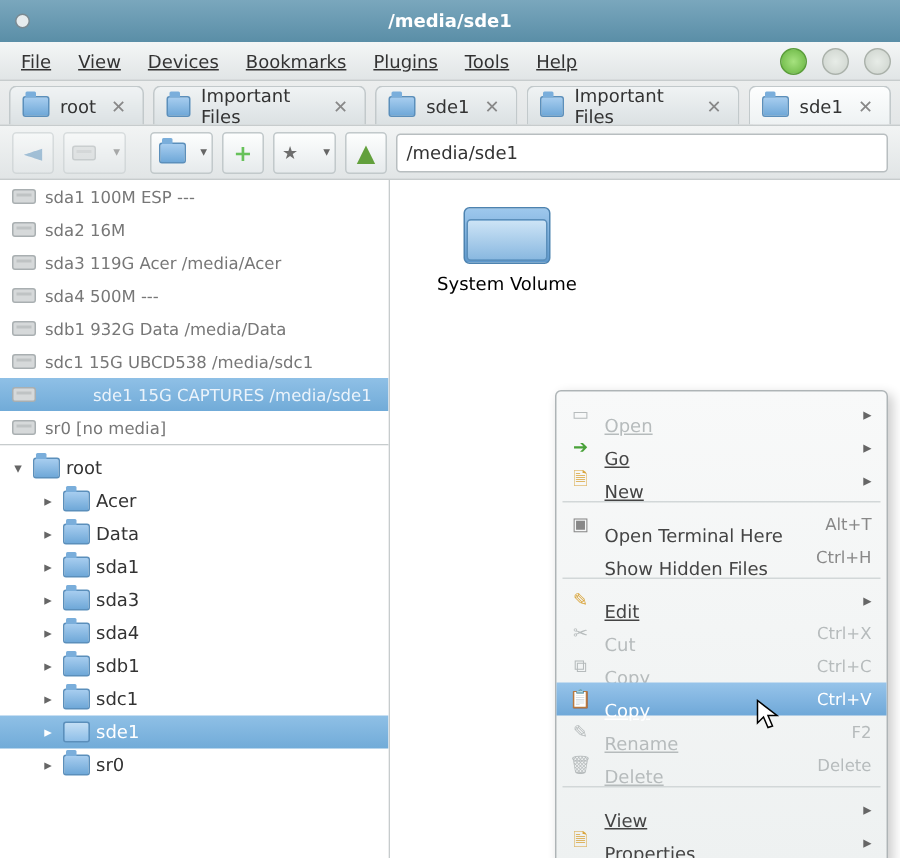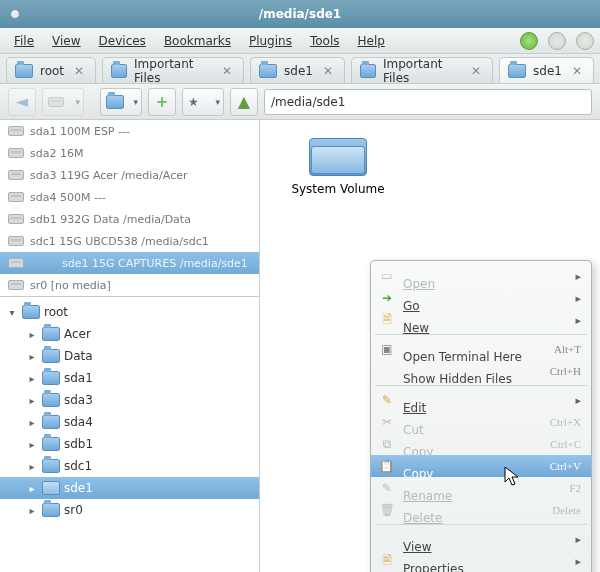--- a/index.html
+++ b/index.html
@@ -56,21 +56,21 @@
 .big-folder .tab{ position:absolute; top:0; left:4px; width:18px; height:10px; background:#7cb0dc; border:1px solid #4d83b0; border-radius:2px 2px 0 0;}
 .big-folder .front{ position:absolute; inset:14px 2px 2px 2px; background:linear-gradient(#cde4f6,#89b8e0); border:1px solid #5b8fbb; border-radius:3px;}
 .file-item .lbl { font-size:12px; line-height:15px; color:#000000;}
 
 
 .context { position:absolute; left:370px; top:260px; width:222px; background:linear-gradient(#f8f9f9,#eef1f1); border:1px solid #aeb4b6; border-radius:4px; box-shadow: 3px 3px 8px rgba(0,0,0,0.2); padding:4px 0; z-index:20;}
 .ctx-row { display:flex; align-items:center; height:22px; padding: 0 10px 0 8px; gap:8px; position:relative;}
 .ctx-row .ic { width:16px; display:flex; justify-content:center; color:#888;}
 .ctx-row .lbl { flex:1; color:#444;margin-top:16px;}
 .ctx-row .lbl .u{ text-decoration: underline;}
-.ctx-row .accel { color:#888; font-size:11px;font-family:Liberation Serif, serif;}
+.ctx-row .accel { color:#888; font-size:11px;}
 .ctx-row .sub { color:#666; font-size:11px;}
 .ctx-row.dis .lbl, .ctx-row.dis .ic, .ctx-row.dis .accel { color:#b6bbbc;}
 .ctx-row.hl { background: linear-gradient(#97c4ea,#6fa8d8); }
 .ctx-row.hl .lbl, .ctx-row.hl .accel, .ctx-row.hl .ic { color:#fff;}
 .ctx-sep { height:1px; margin:3px 4px; background:#d2d7d8;}
 
 .cursor { position:absolute; left:504px; top:466px; width:16px; height:22px; z-index:30; pointer-events:none;}
 .cursor svg{ display:block;}
 
 .arrow-back{ color:#5b93c0; font-size:16px;}

